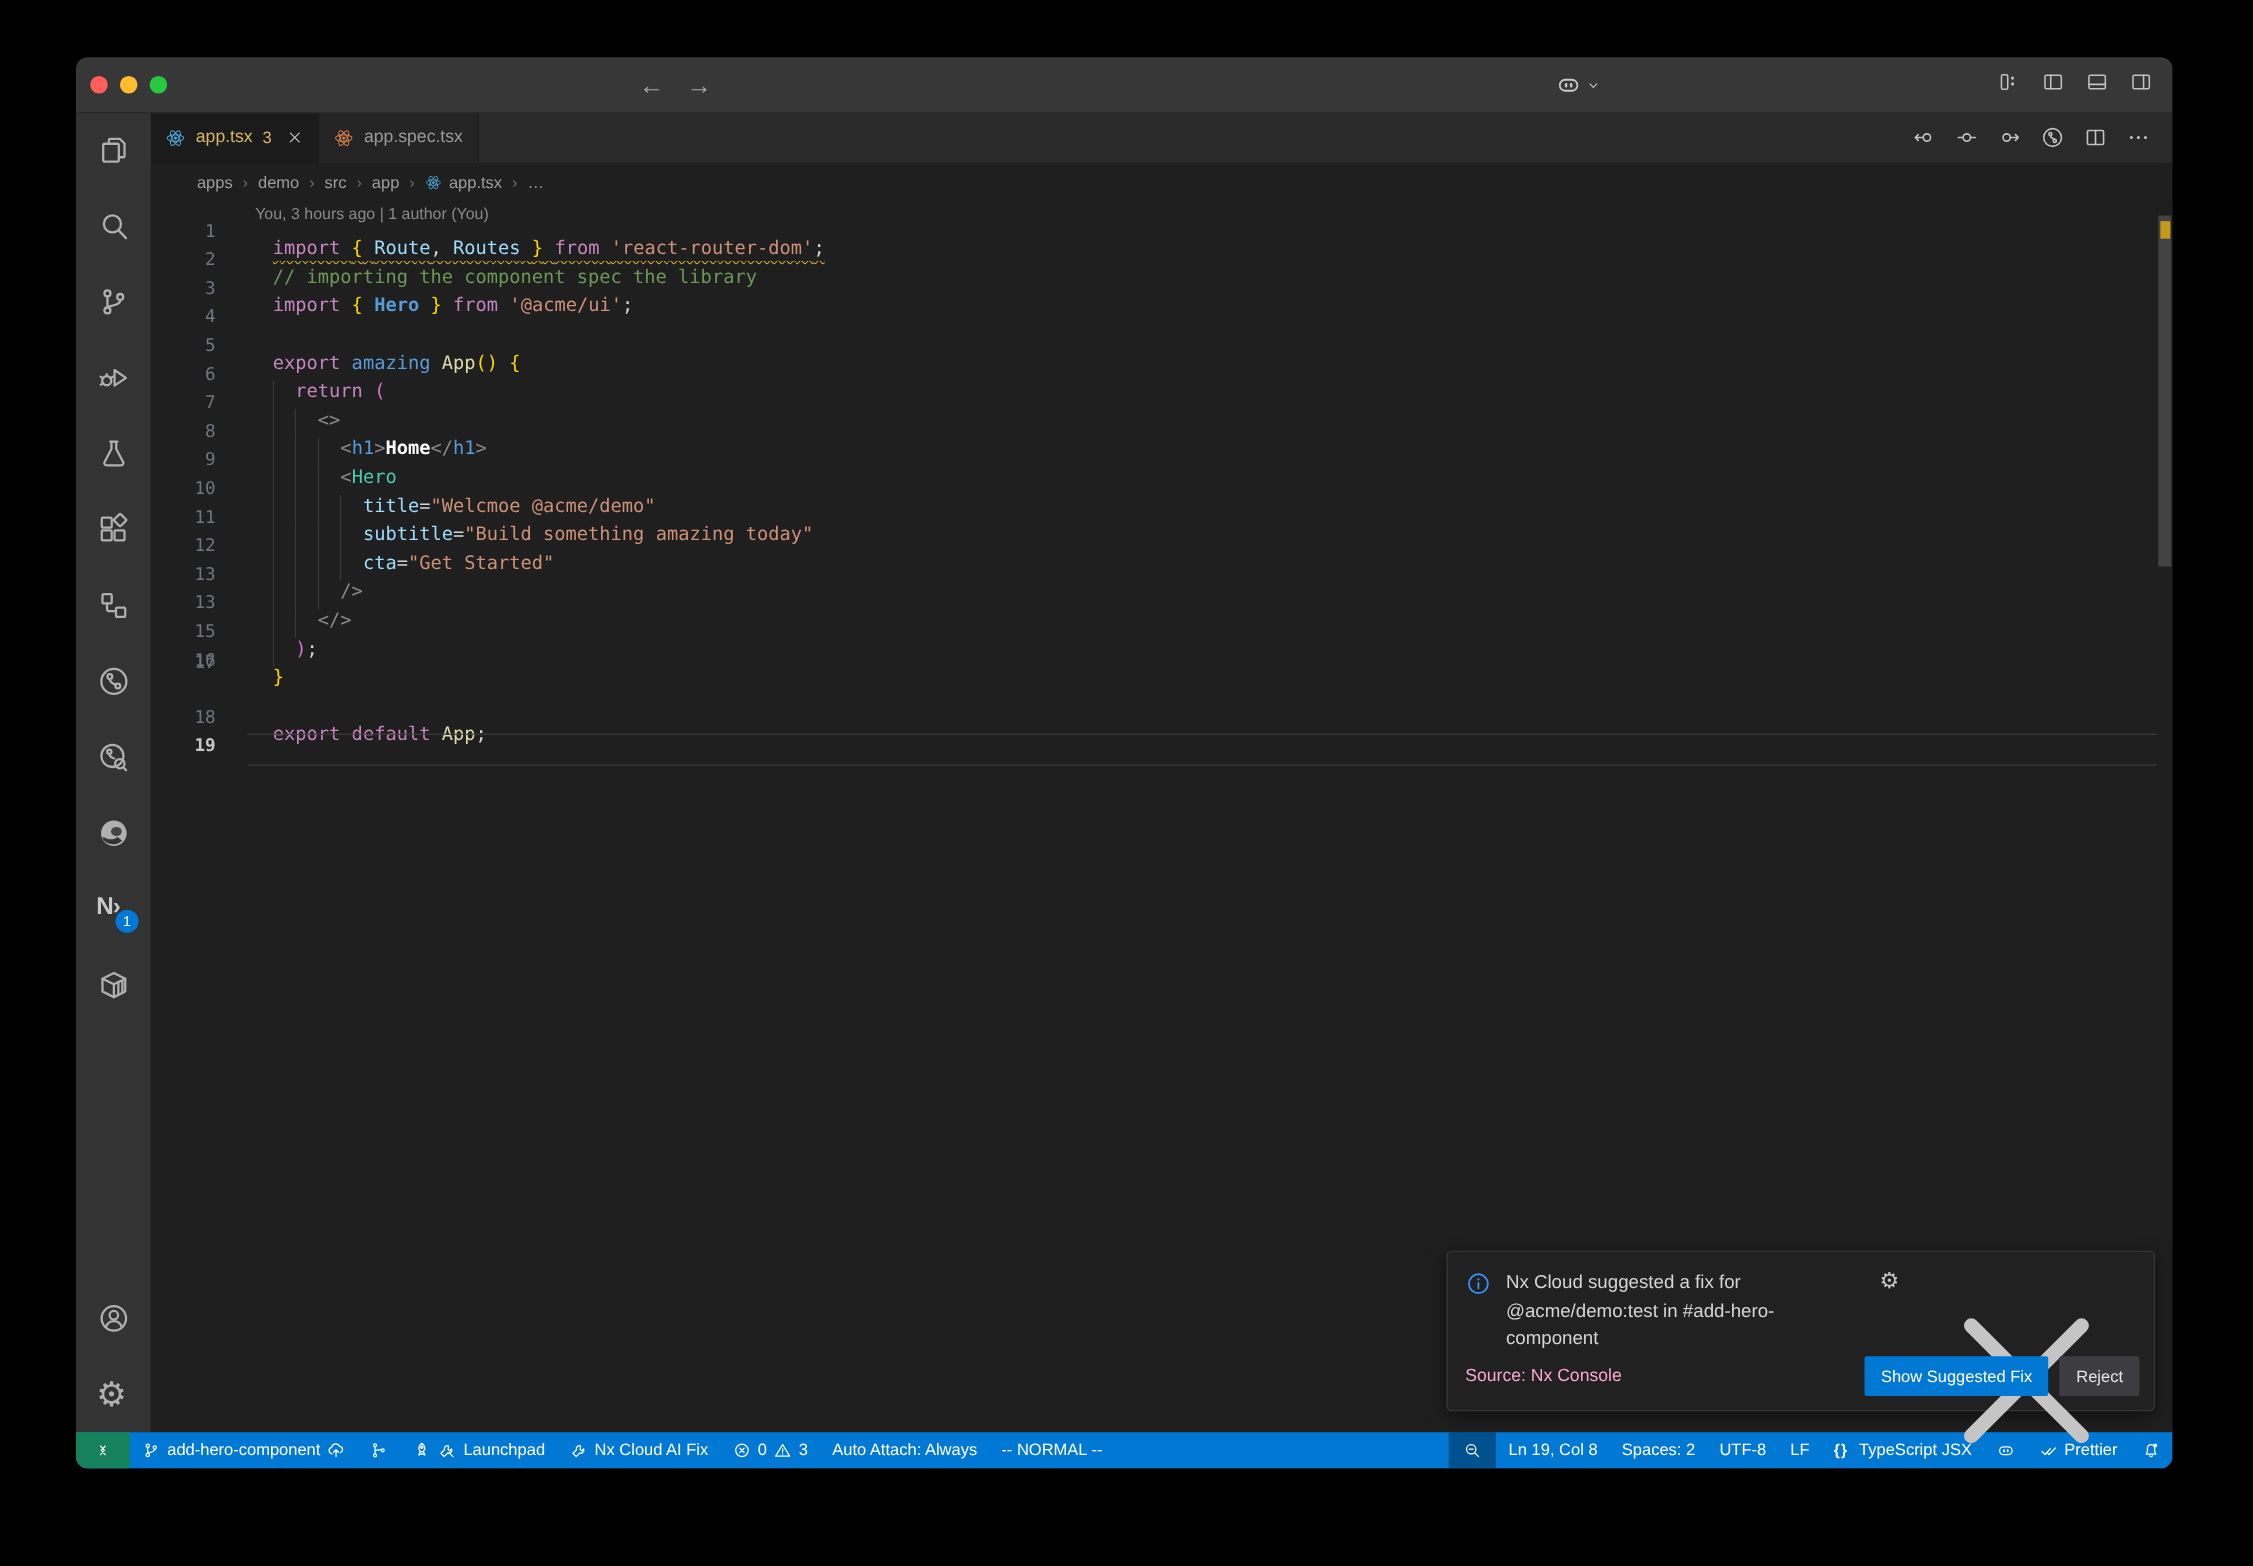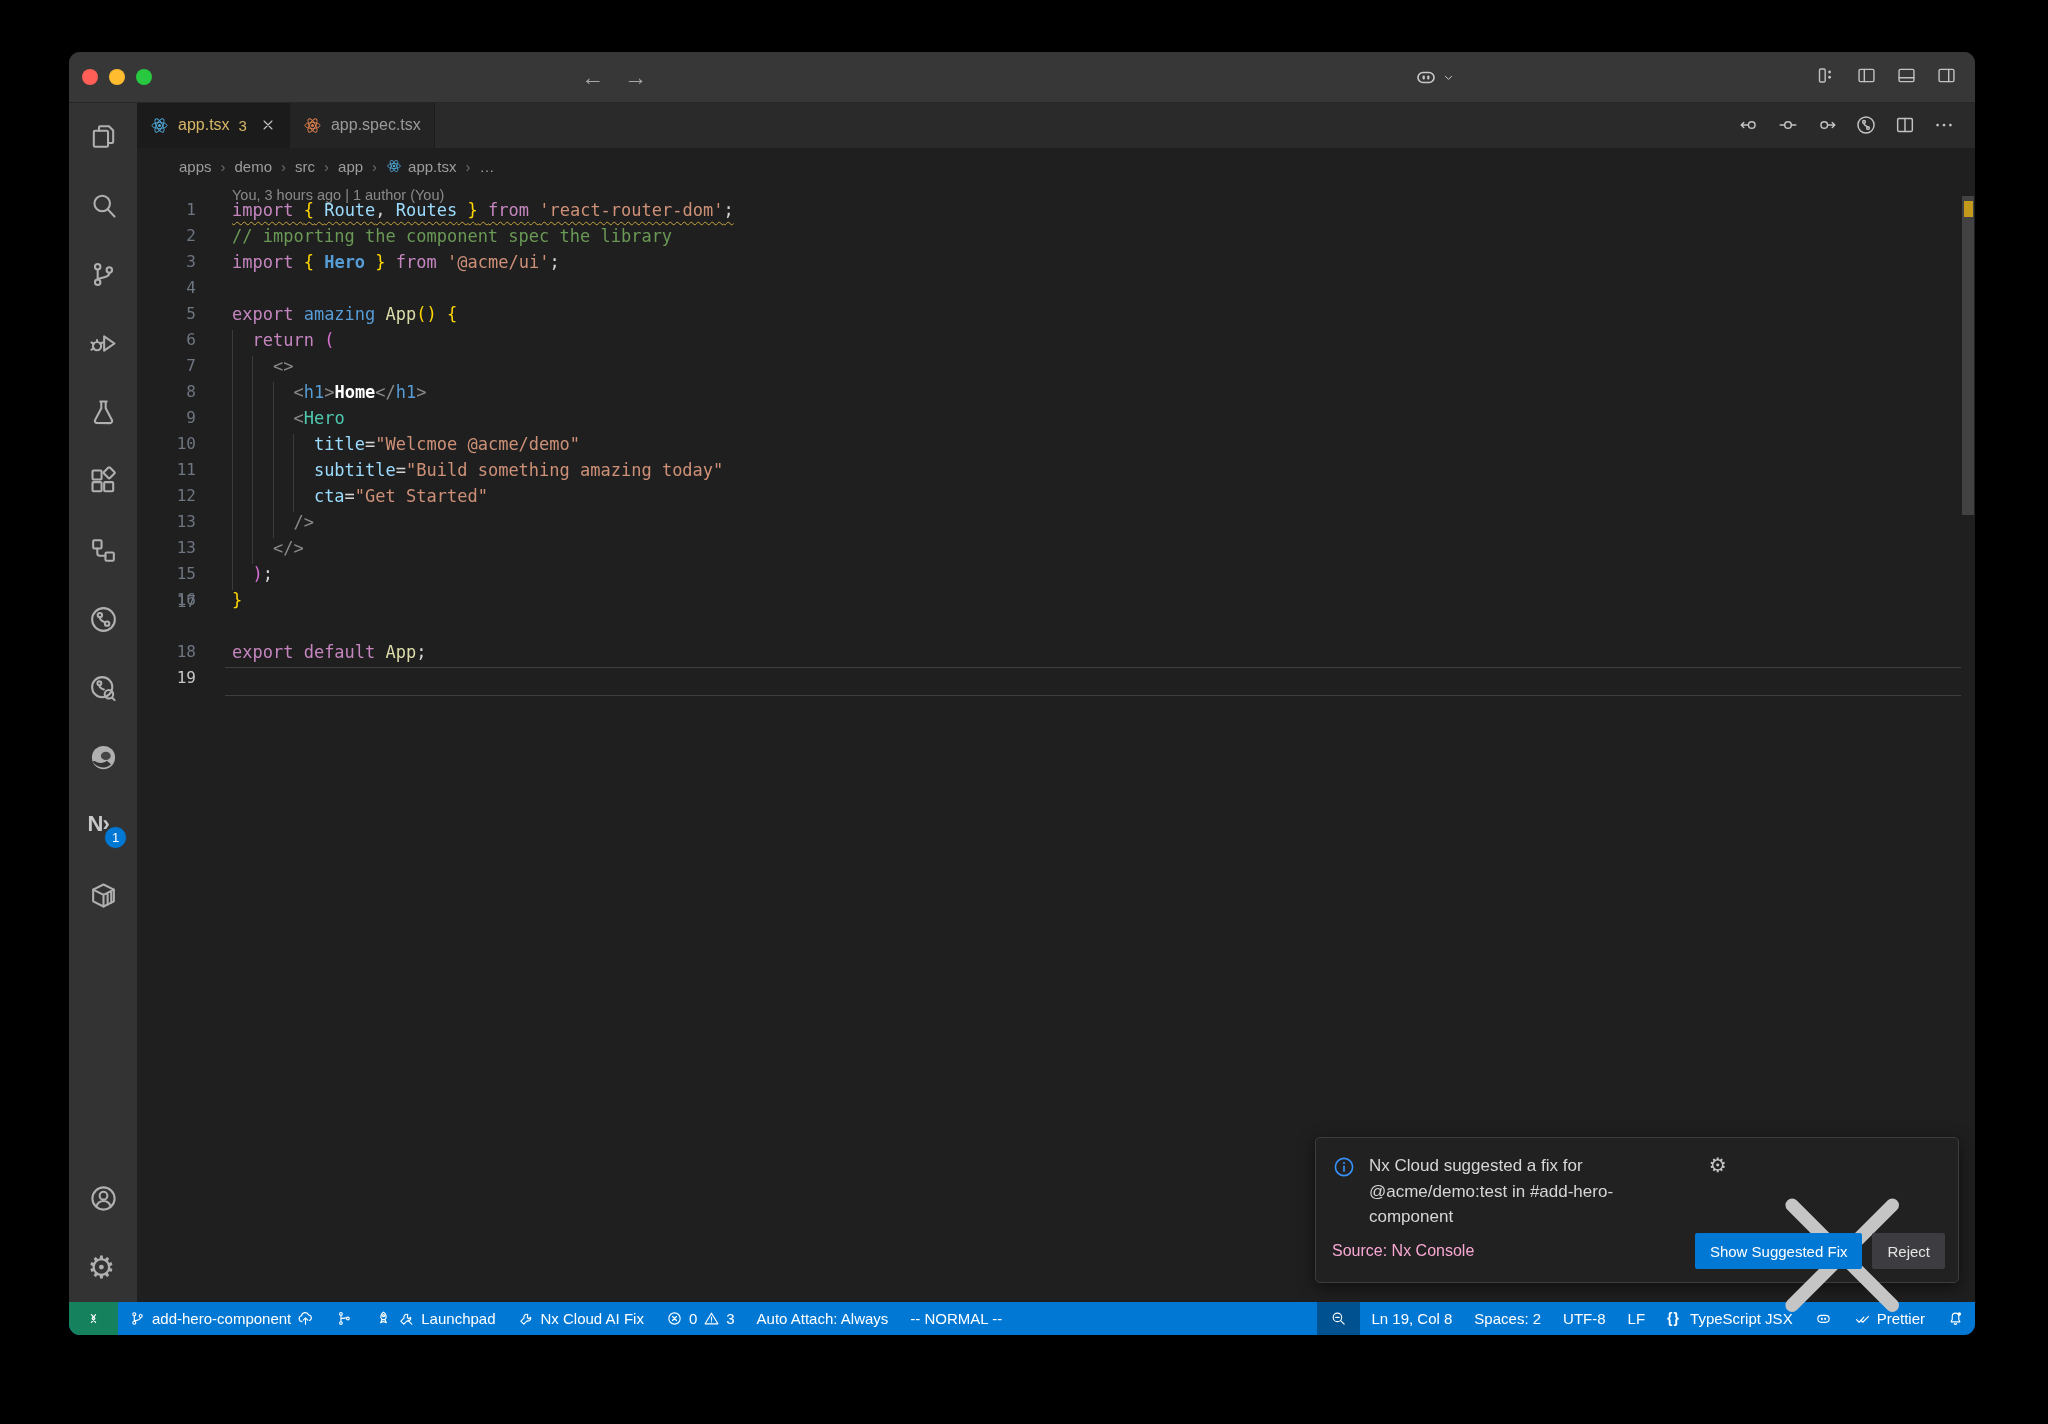--- a/index.html
+++ b/index.html
@@ -35,22 +35,22 @@
   .editor-actions .ic{width:22px;height:22px;}
   
   .breadcrumbs{position:absolute;left:68px;top:96px;right:14px;height:36px;background:#1f1f1f;display:flex;align-items:center;padding-left:42px;gap:9px;color:#9d9d9d;font-size:15px;}
   .crumb{display:flex;align-items:center;gap:6px;}
   .crumb .ic{width:16px;height:16px;}
   .crumb-sep{color:#6d6d6d;font-size:15px;}
   
   .editor{position:absolute;left:68px;top:132px;right:14px;bottom:33px;background:#1f1f1f;}
   .blame{position:absolute;left:95px;top:3px;color:#8a8a8a;font-size:14.5px;}
   .ln{position:absolute;left:0;width:59px;height:26px;line-height:26px;text-align:right;color:#6e7681;font:16px "DejaVu Sans Mono",monospace;}
-  .ln.cur{color:#c6c6c6;}
-  .code-line{position:absolute;left:95px;height:26px;line-height:26px;margin:0;font:17px "DejaVu Sans Mono",monospace;color:#d4d4d4;white-space:pre;}
+  .ln.cur{color:#c6c6c6;font-weight:bold;}
+  .code-line{position:absolute;left:95px;height:26px;line-height:26px;margin:16px;font:17px "DejaVu Sans Mono",monospace;color:#d4d4d4;white-space:pre;}
   .guide{position:absolute;top:0;width:1px;height:26px;background:#3b3b3b;}
   .squiggle{text-decoration:underline;text-decoration-style:wavy;text-decoration-color:#c8a53d;text-decoration-thickness:1px;text-underline-offset:5px;}
   .curline{position:absolute;left:88px;right:0;height:27px;border-top:1px solid #3f3f3f;border-bottom:1px solid #3f3f3f;}
   
   .scrollbar{position:absolute;right:0;top:132px;width:14px;bottom:33px;background:#1f1f1f;}
   .sb-slider{position:absolute;left:1px;top:12px;width:12px;height:319px;background:#424242;}
   .overview-mark{position:absolute;left:3px;top:17px;width:9px;height:16px;background:#c39a1c;}
   
   .toast{position:absolute;right:16px;bottom:52px;width:642px;height:144px;background:#212121;border:1px solid #3d3d3d;border-radius:5px;box-shadow:0 4px 16px rgba(0,0,0,.55);z-index:6;}
   .toast-top{display:flex;gap:13px;padding:15px 16px 0 16px;}

